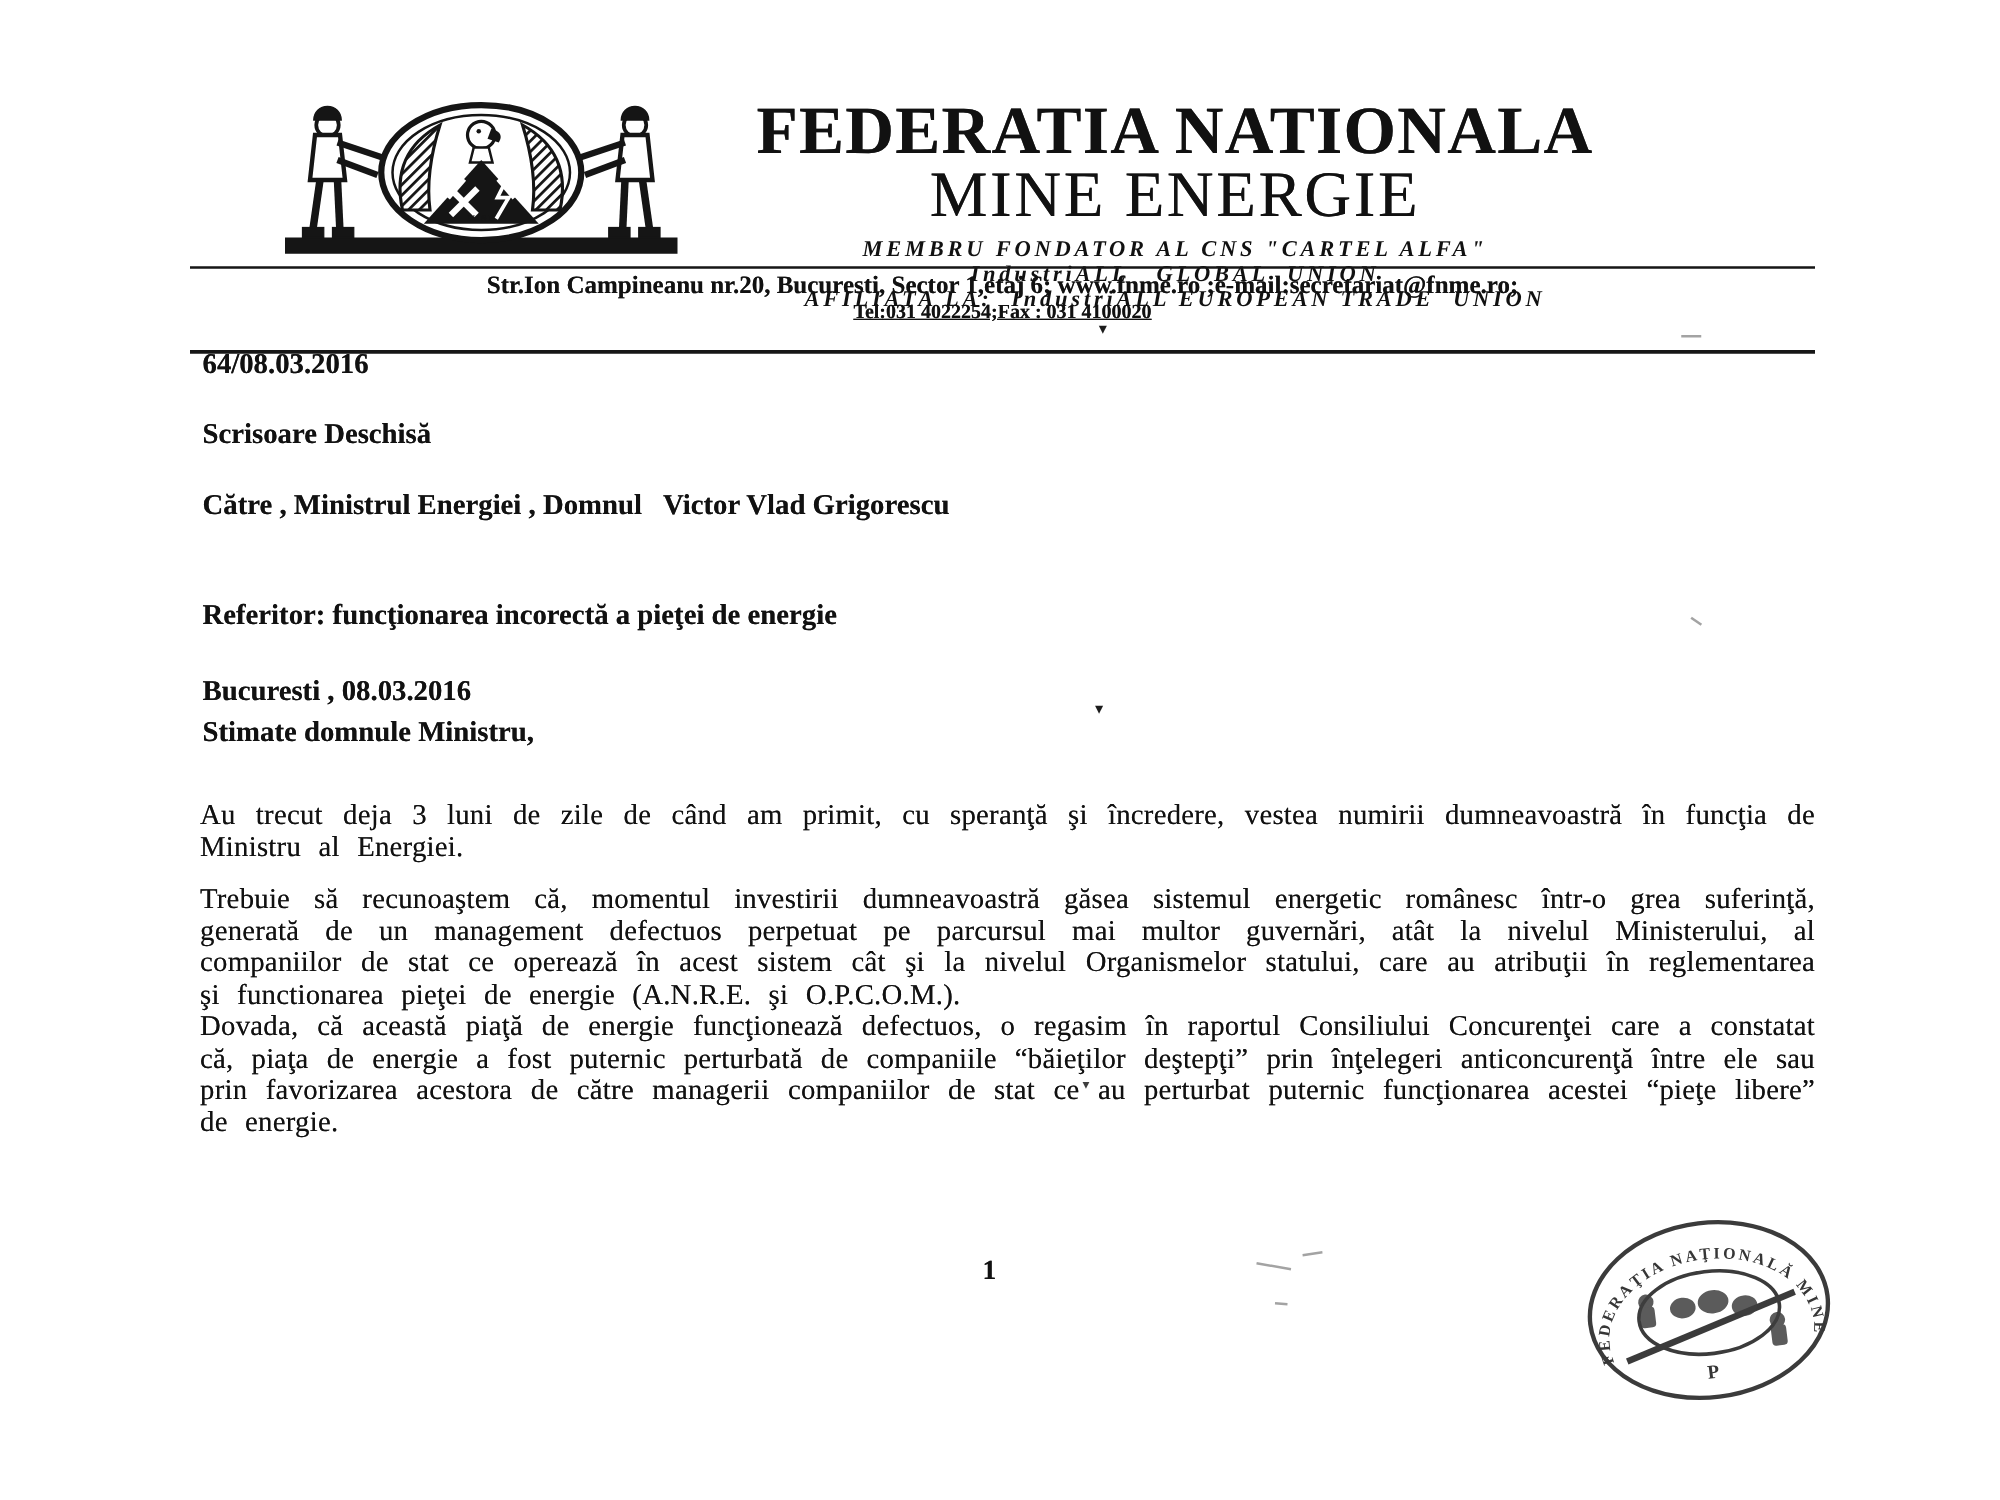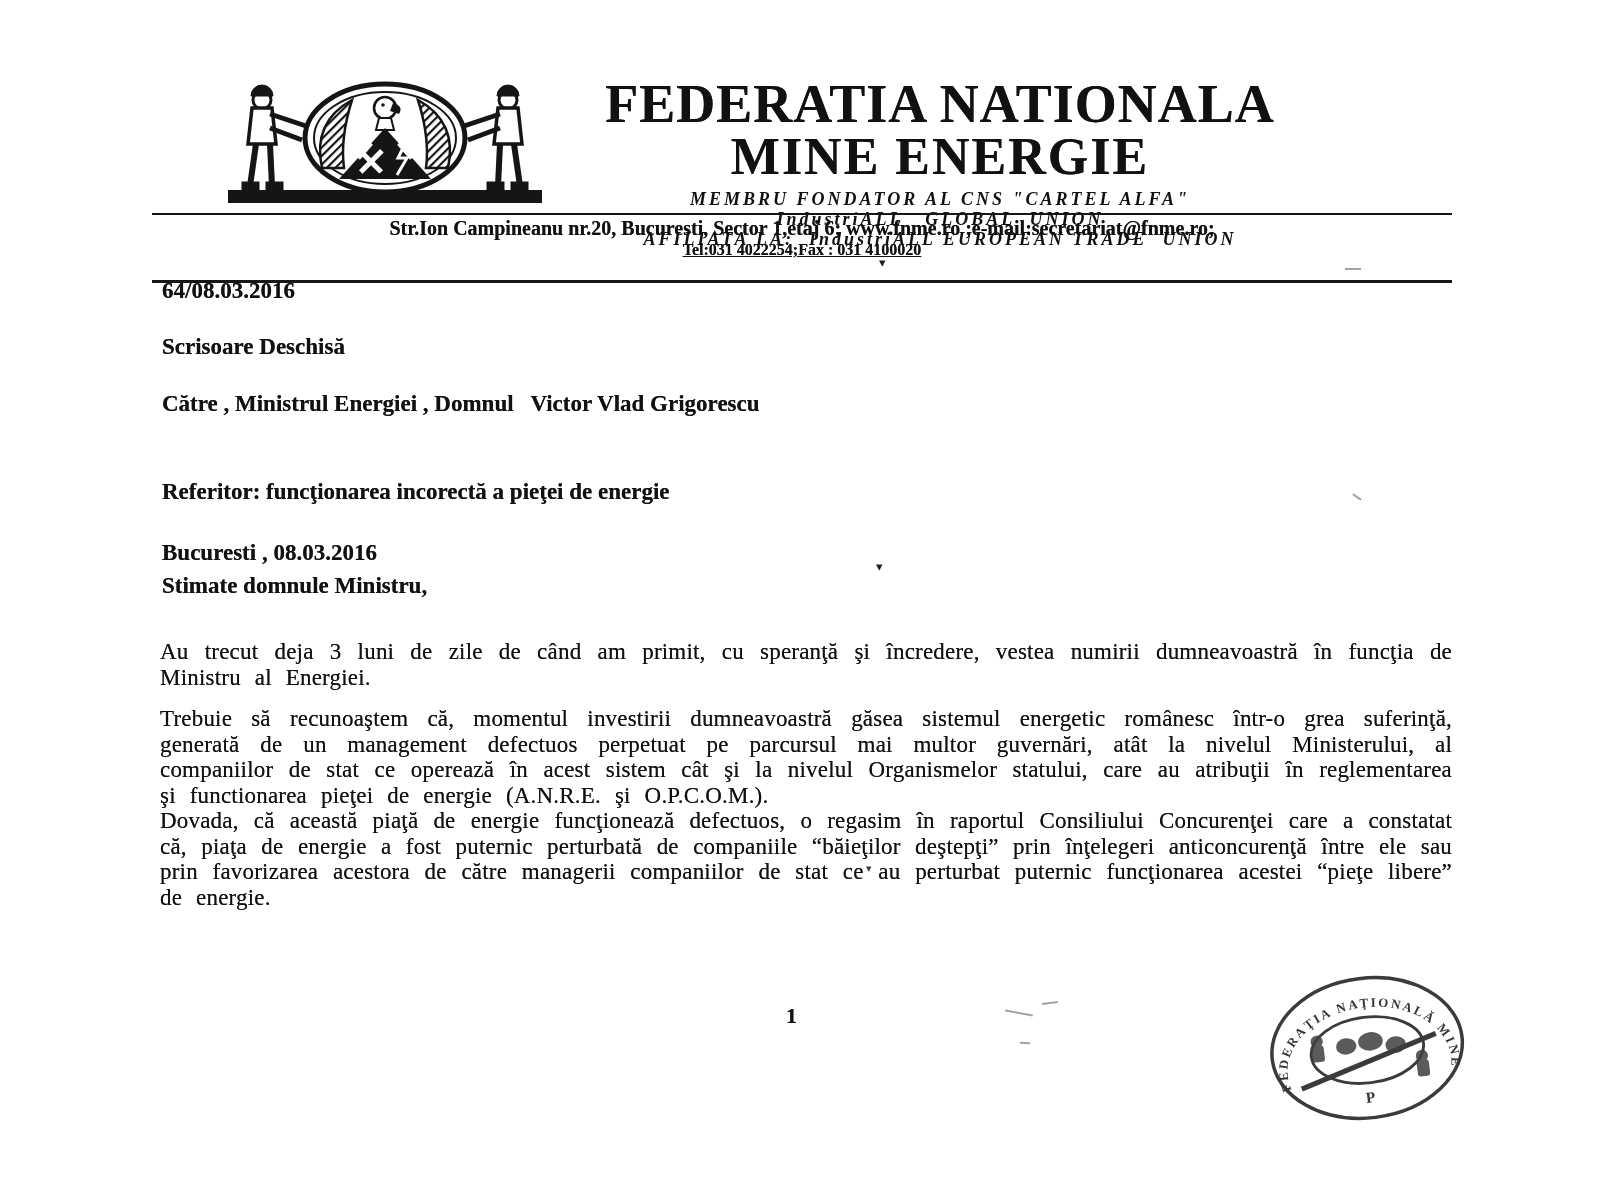--- a/index.html
+++ b/index.html
@@ -6,21 +6,21 @@
   body{
     width:1600px;height:1200px;position:relative;background:#ffffff;
     font-family:"Liberation Serif", serif;color:#111;overflow:hidden;
   }
   .ink{text-shadow:0 0 .5px rgba(20,20,20,.75);}
   .abs{position:absolute;}
 
   
   .org-title{position:absolute;left:545px;top:76px;width:790px;text-align:center;}
   .org-line1{font-size:54px;font-weight:bold;letter-spacing:1px;line-height:56px;white-space:nowrap;}
-  .org-line2{font-size:52px;font-weight:bold;letter-spacing:2px;line-height:50px;white-space:nowrap;}
+  .org-line2{font-size:52px;font-weight:normal;letter-spacing:2px;line-height:50px;white-space:nowrap;}
   .affiliations{margin-top:7px;}
   .affil-line{font-size:18px;font-style:italic;font-weight:bold;letter-spacing:3px;line-height:20px;white-space:pre;text-align:center;}
   .address-band{
     position:absolute;left:152px;top:213px;width:1300px;
     border-top:2px solid #161616;border-bottom:3px solid #161616;
     text-align:center;padding:2px 0 19px 0;
   }
   .addr1{font-size:20px;font-weight:bold;line-height:22px;}
   .addr2{font-size:16px;font-weight:bold;line-height:22px;text-decoration:underline;text-align:center;}
 

